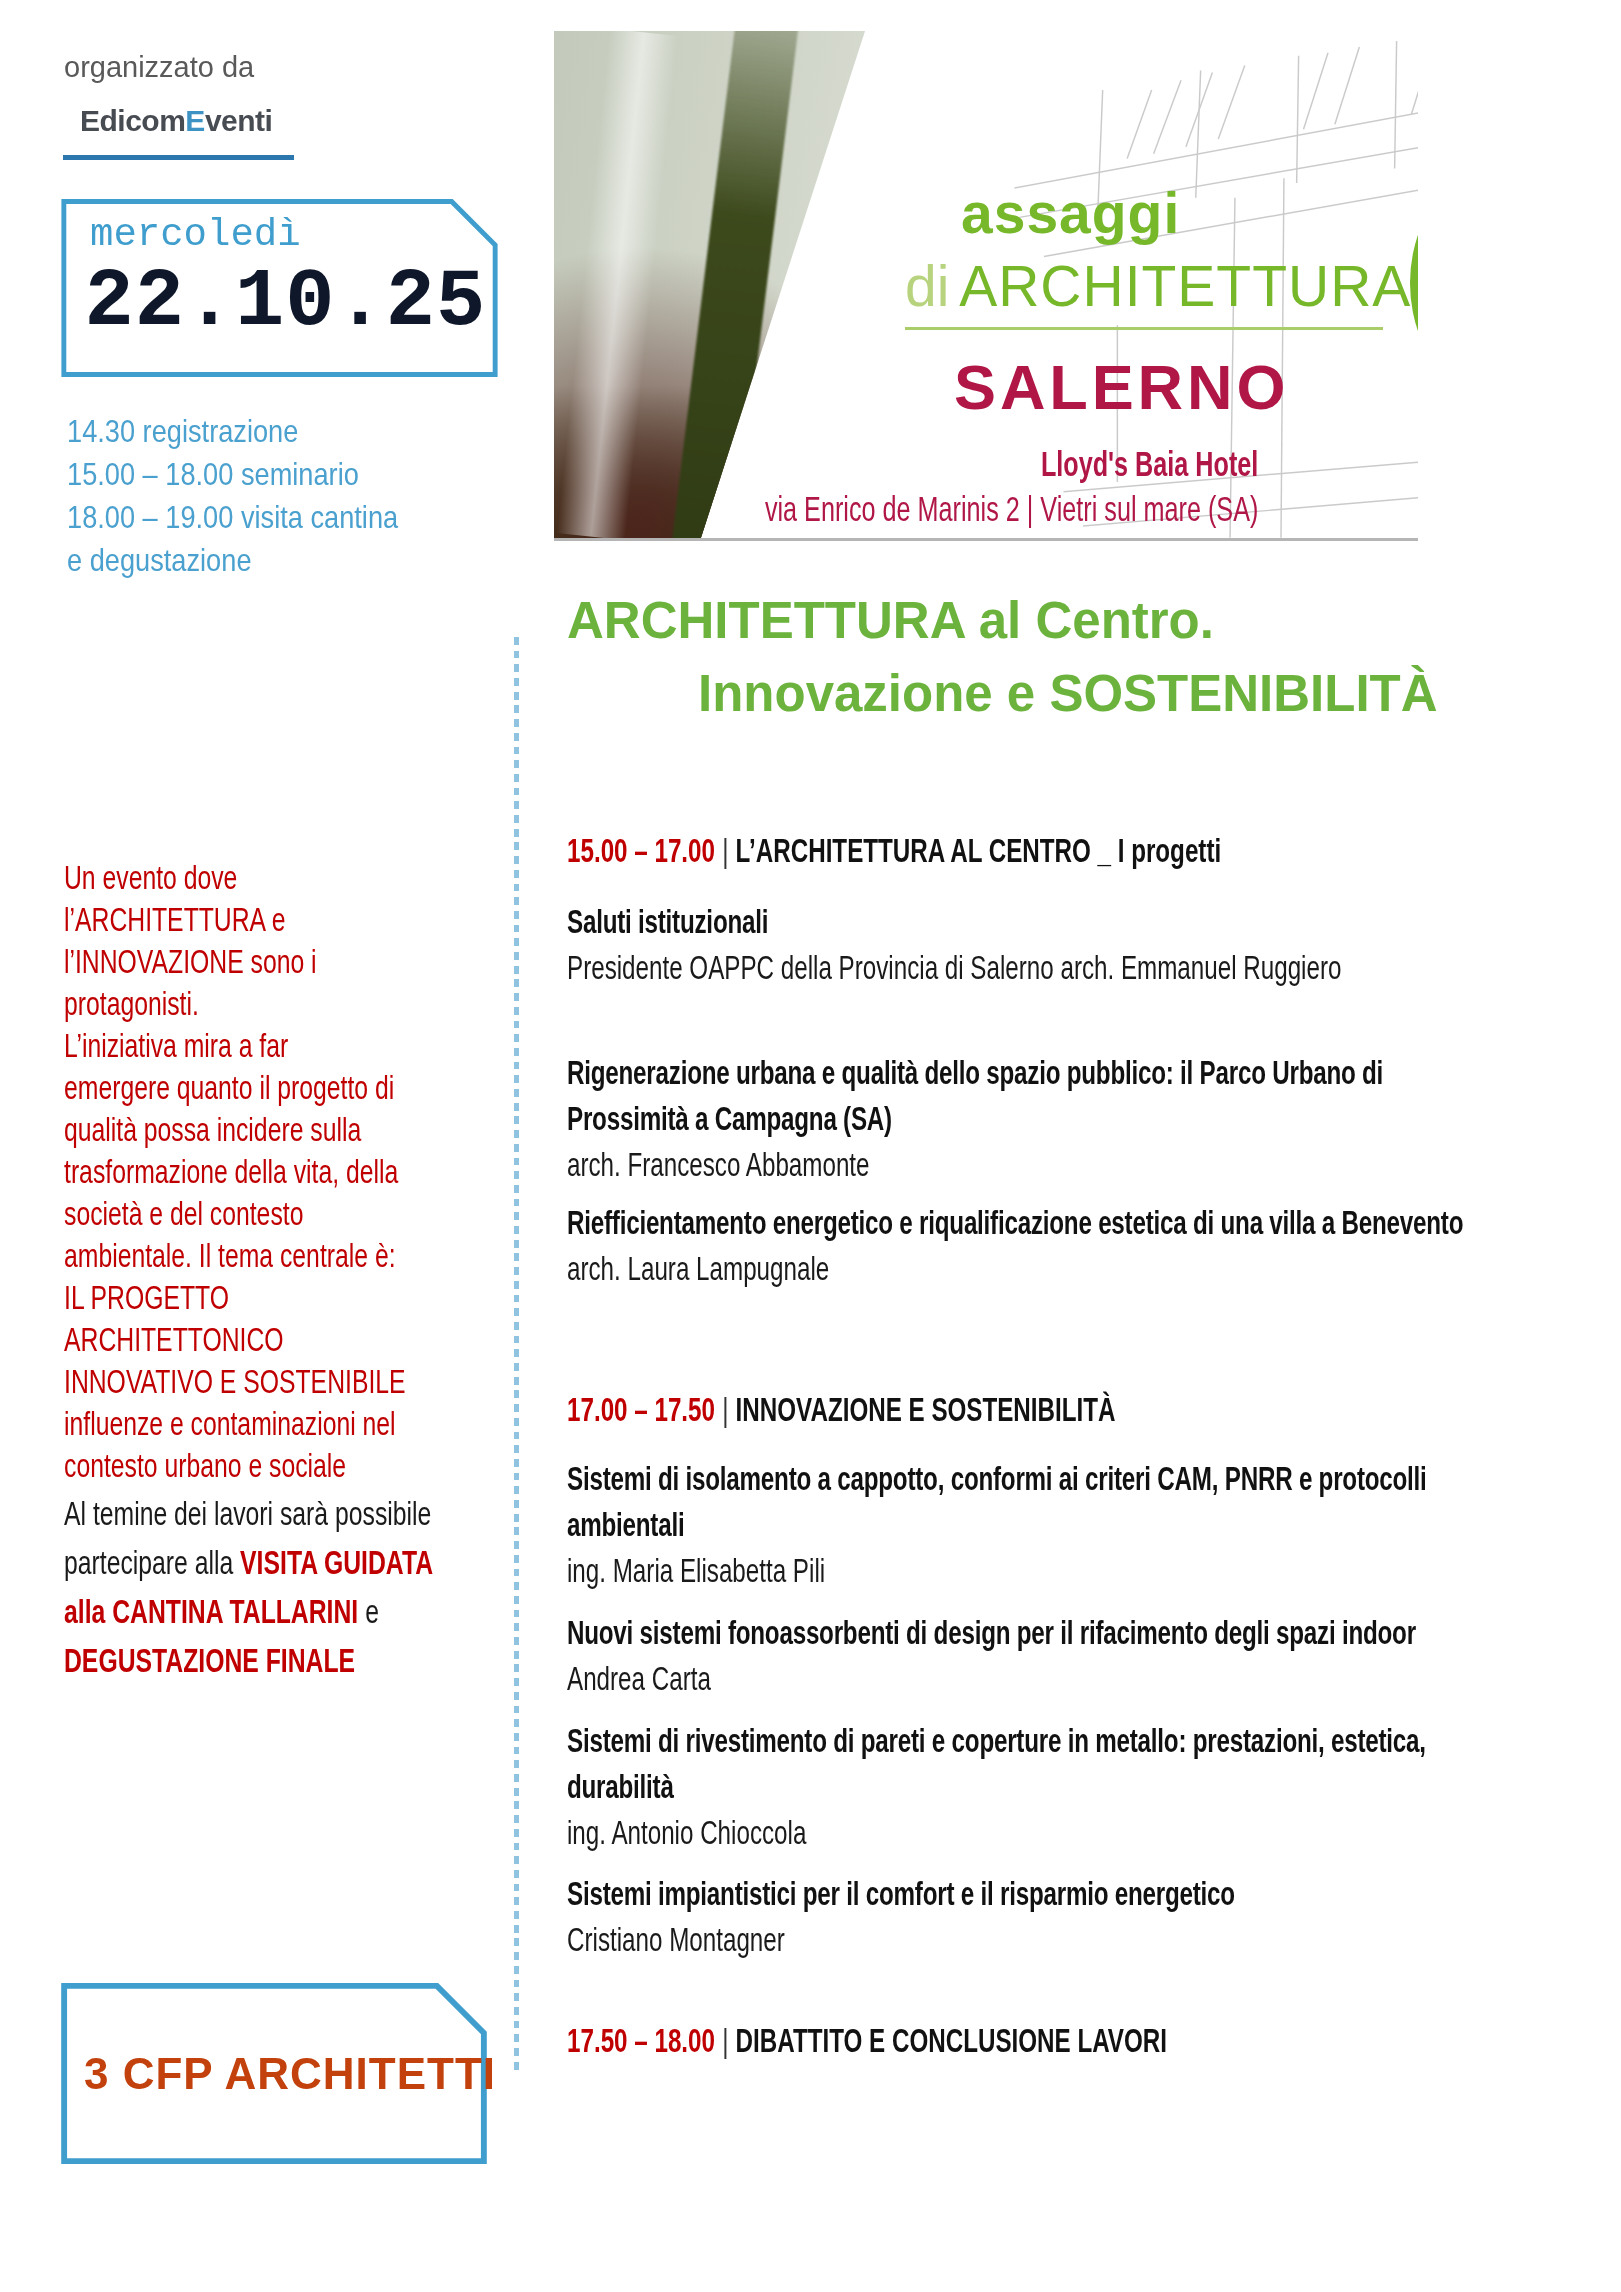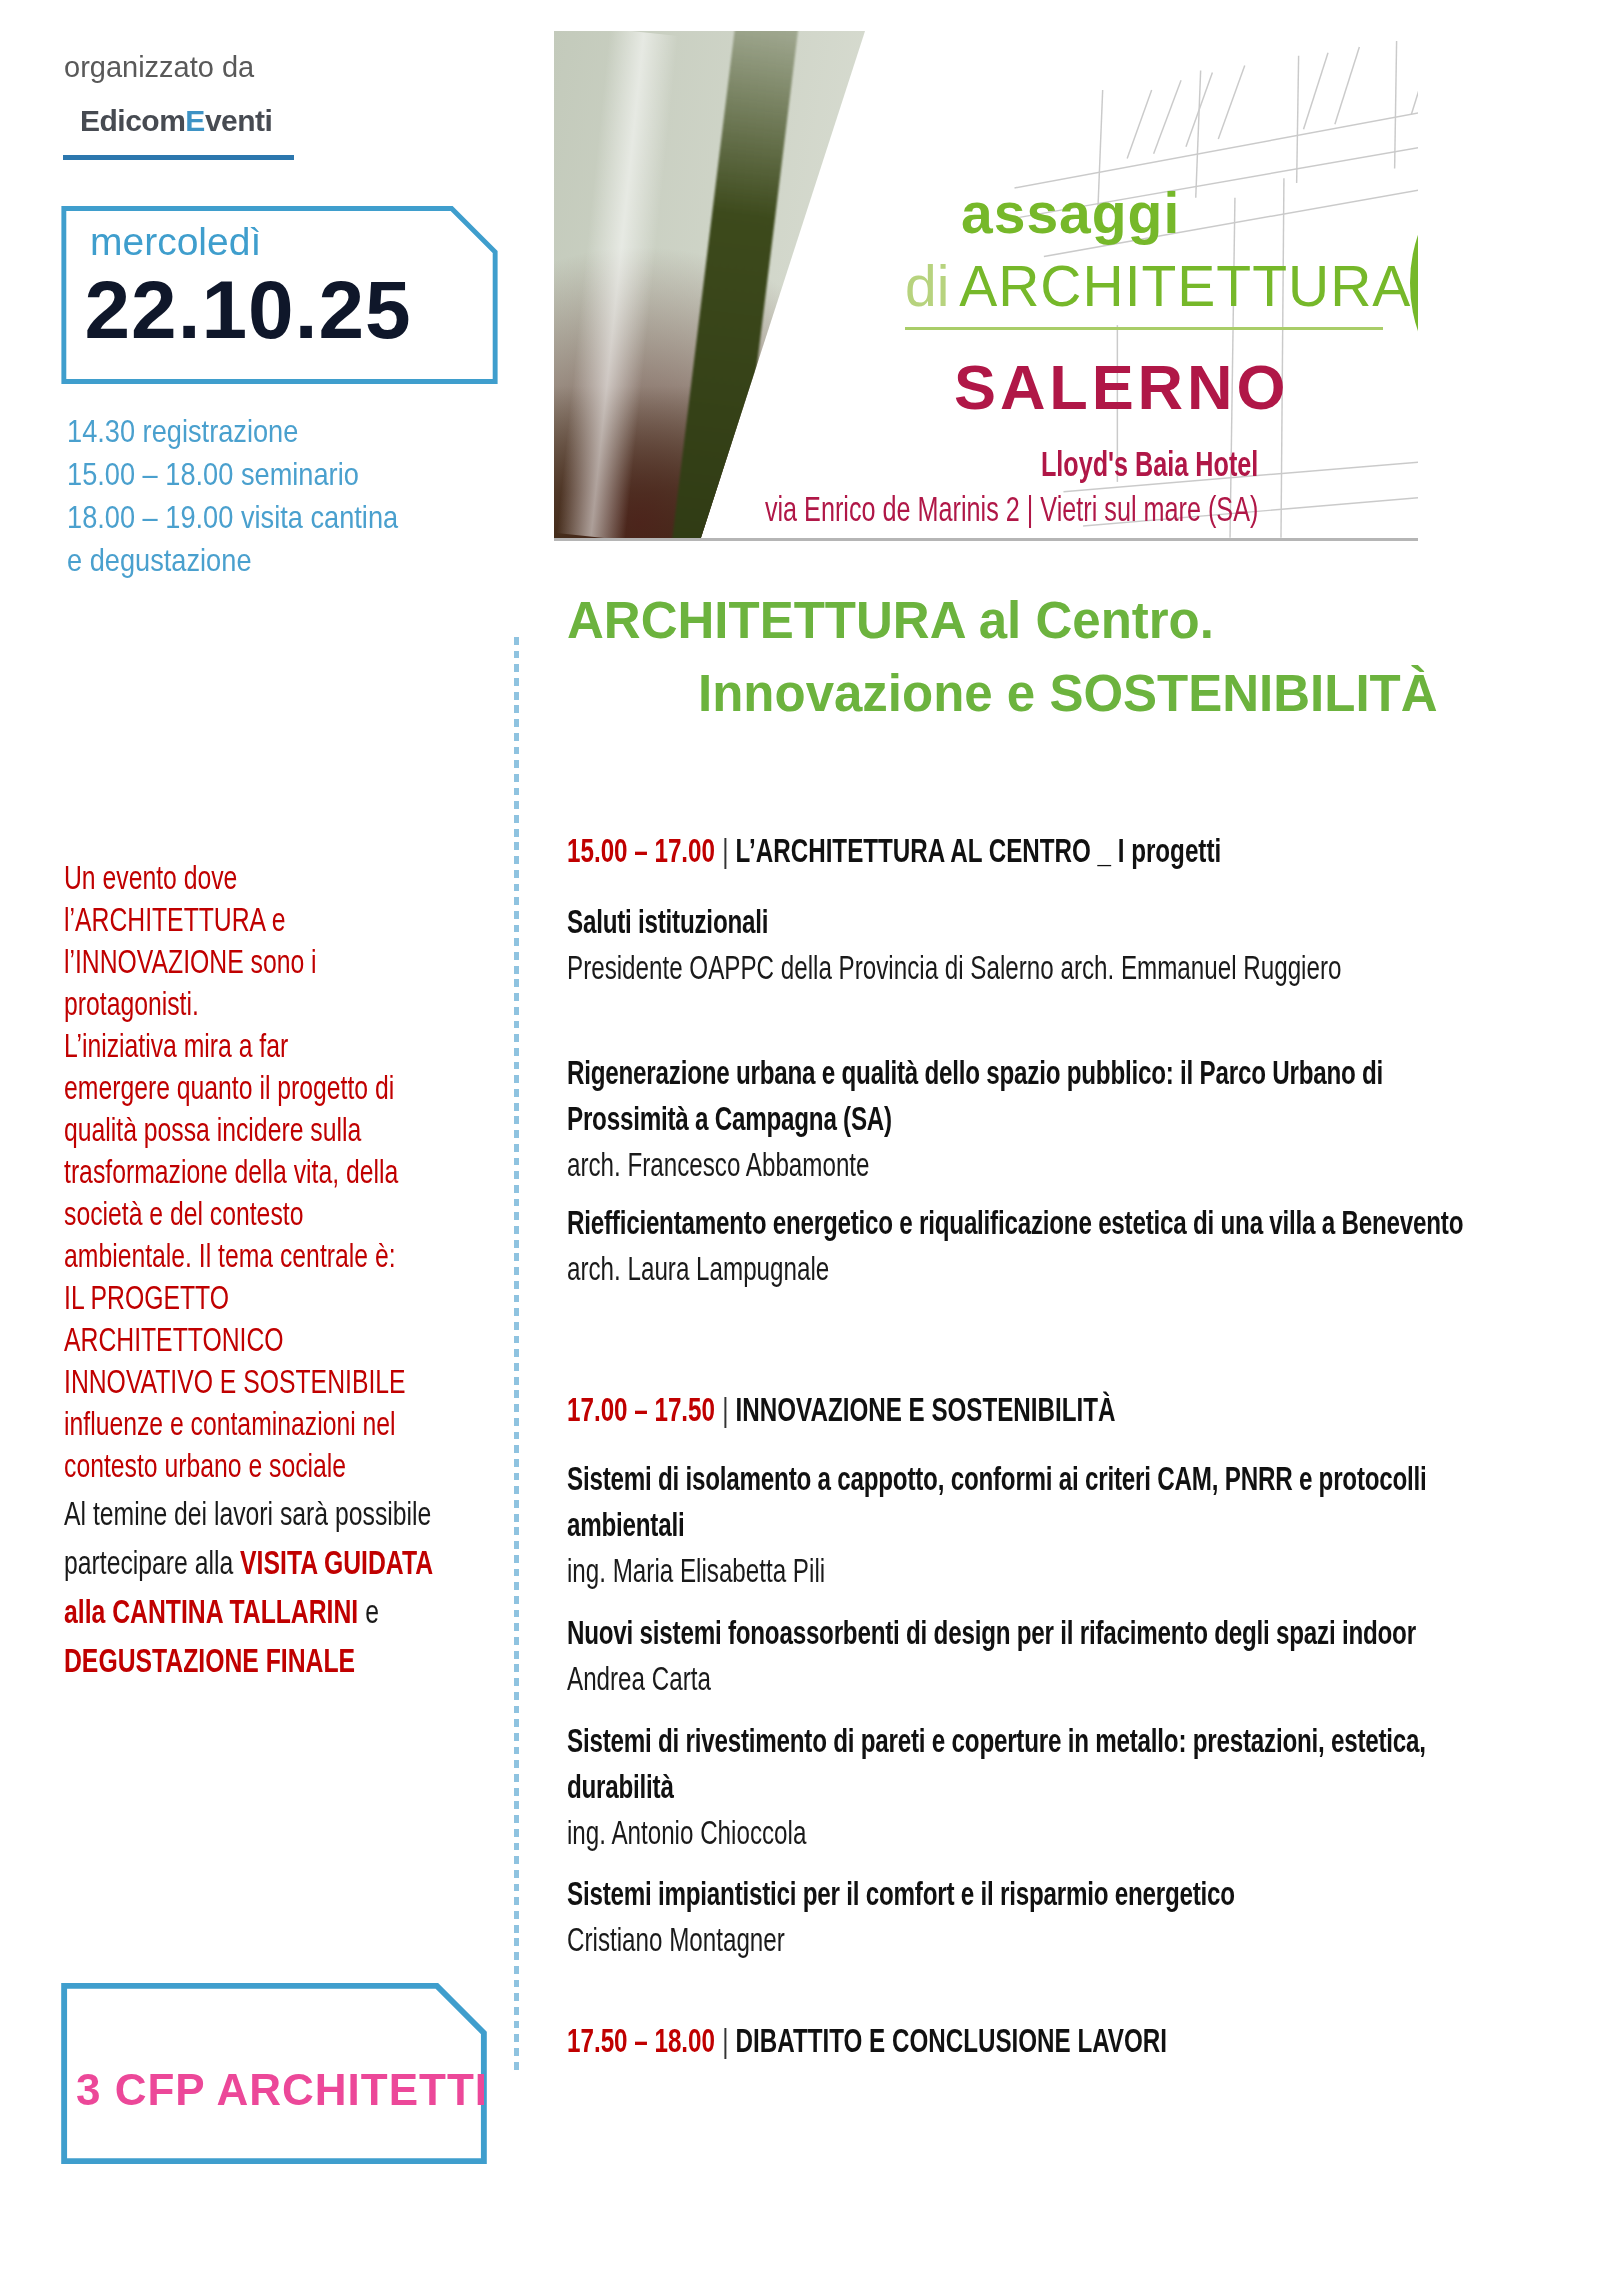--- a/index.html
+++ b/index.html
@@ -7,21 +7,21 @@
         font-family:"Liberation Sans",sans-serif;overflow:hidden;}
   .abs{position:absolute;}
 
   
   .organized{left:64px;top:51px;font-size:29px;color:#595959;}
   .brand{left:80px;top:104px;font-size:30px;font-weight:bold;color:#474b52;letter-spacing:-0.5px;}
   .brand .accent{color:#3e93c5;}
   .brand-underline{left:63px;top:155px;width:231px;height:4.9px;background:#2c77ae;}
 
   
-  .datebox{left:61px;top:206px;width:437px;height:188px;}
+  .datebox{left:61px;top:199px;width:437px;height:188px;font-family:Liberation Mono, monospace;}
   .datebox svg{position:absolute;left:0;top:0;}
   .day{position:absolute;left:29px;top:13.7px;font-size:39px;color:#3f9ecd;}
   .date{position:absolute;left:23.5px;top:57px;font-size:82px;font-weight:bold;color:#0f172a;letter-spacing:1px;}
 
   .schedule{left:67px;top:410px;width:461px;font-size:32px;line-height:43px;color:#4aa0ce;
             transform:scaleX(.85);transform-origin:0 0;white-space:nowrap;}
 
   
   .header{left:554px;top:31px;width:864px;height:507px;overflow:hidden;border-bottom:3.9px solid #b5b5b5;background:#fff;}
   .photo{position:absolute;inset:0;clip-path:polygon(0 0,36% 0,17% 100%,0 100%);
@@ -68,22 +68,22 @@
   .session-time{color:#c00000;}
   .session-sep{font-weight:normal;color:#333;padding:0 9.8px;}
   .talk{margin-top:15.7px;}
   .mt-a{margin-top:29px;} .mt-b{margin-top:59px;} .mt-c{margin-top:11.8px;} .mt-d{margin-top:27.4px;}
   .talk-title{font-size:33px;font-weight:bold;color:#111;line-height:46px;white-space:pre-line;letter-spacing:-0.3px;}
   .talk-speaker{font-size:33px;color:#1a1a1a;line-height:46px;}
 
   
   .cfpbox{left:61px;top:1983px;width:426px;height:181px;}
   .cfpbox svg{position:absolute;left:0;top:0;}
-  .cfp-label{position:absolute;left:8px;top:0;width:426px;height:181px;display:flex;align-items:center;justify-content:center;
-             font-size:44px;font-weight:bold;color:#ec4899;letter-spacing:1px;margin-top:16px;}
+  .cfp-label{position:absolute;left:16px;top:0;width:426px;height:181px;display:flex;align-items:center;justify-content:center;
+             font-size:44px;font-weight:bold;color:#c2410c;letter-spacing:1px;}
 </style>
 </head>
 <body>
 
 <div class="page">
 
   <div class="abs organized">organizzato da</div>
   <div class="abs brand">
     <span>Edicom</span><span class="accent">E</span><span>venti</span>
   </div>

